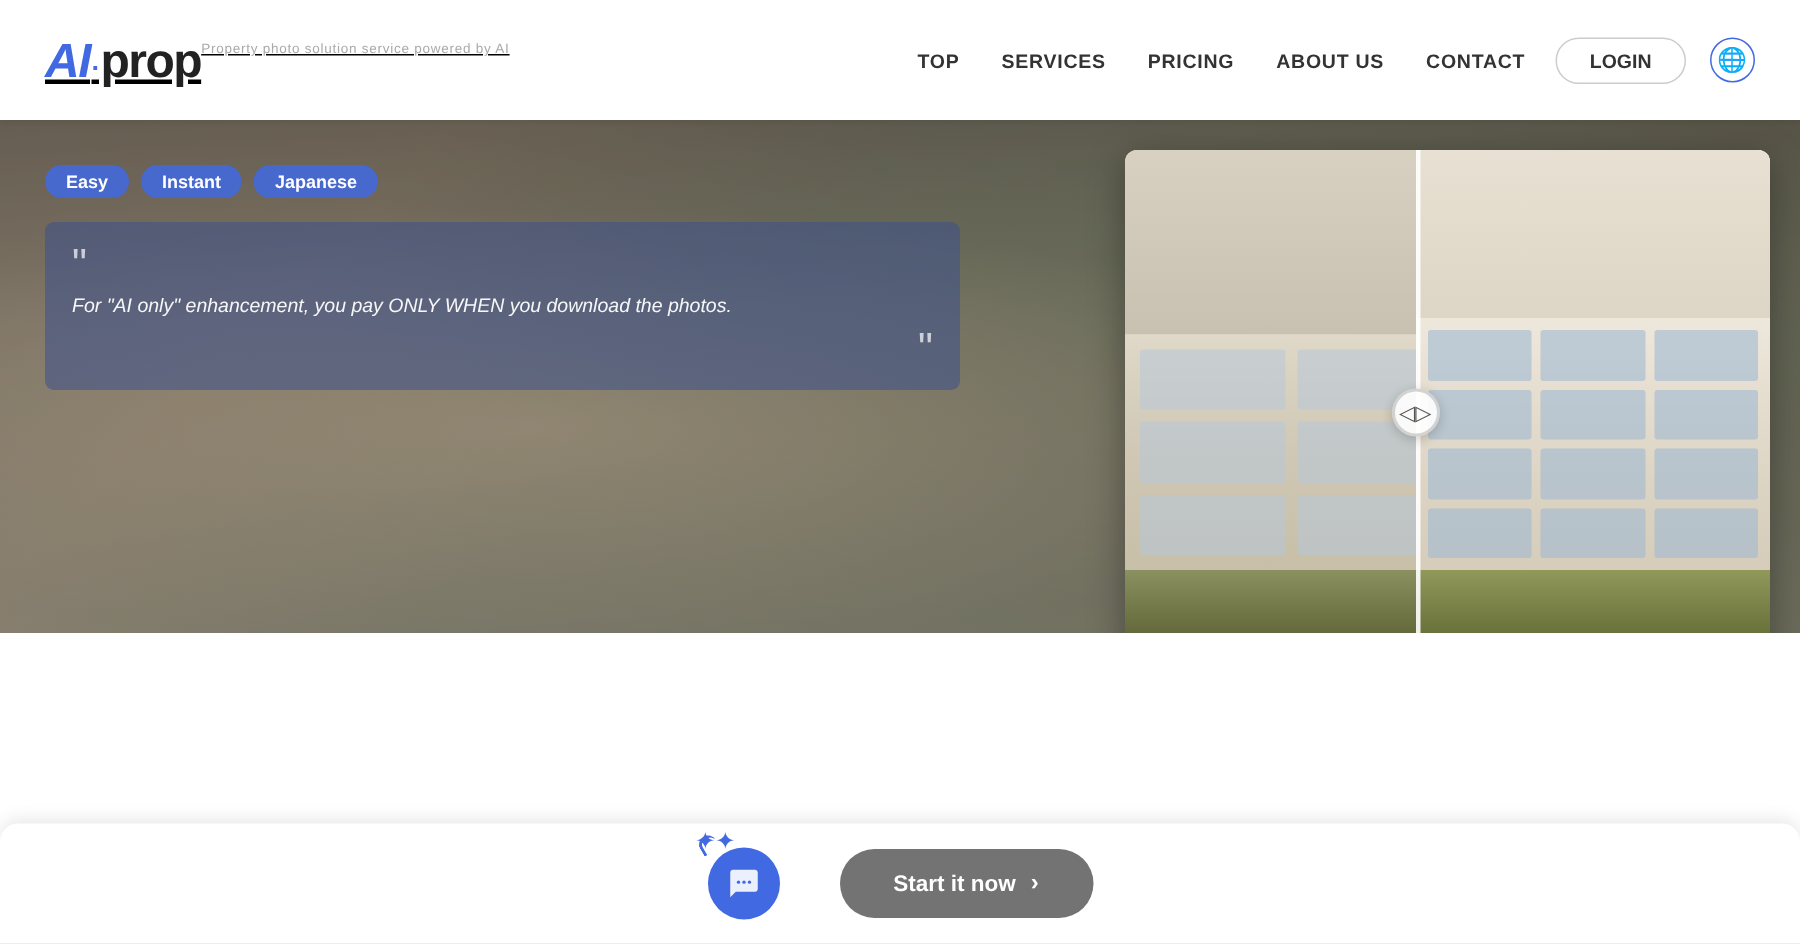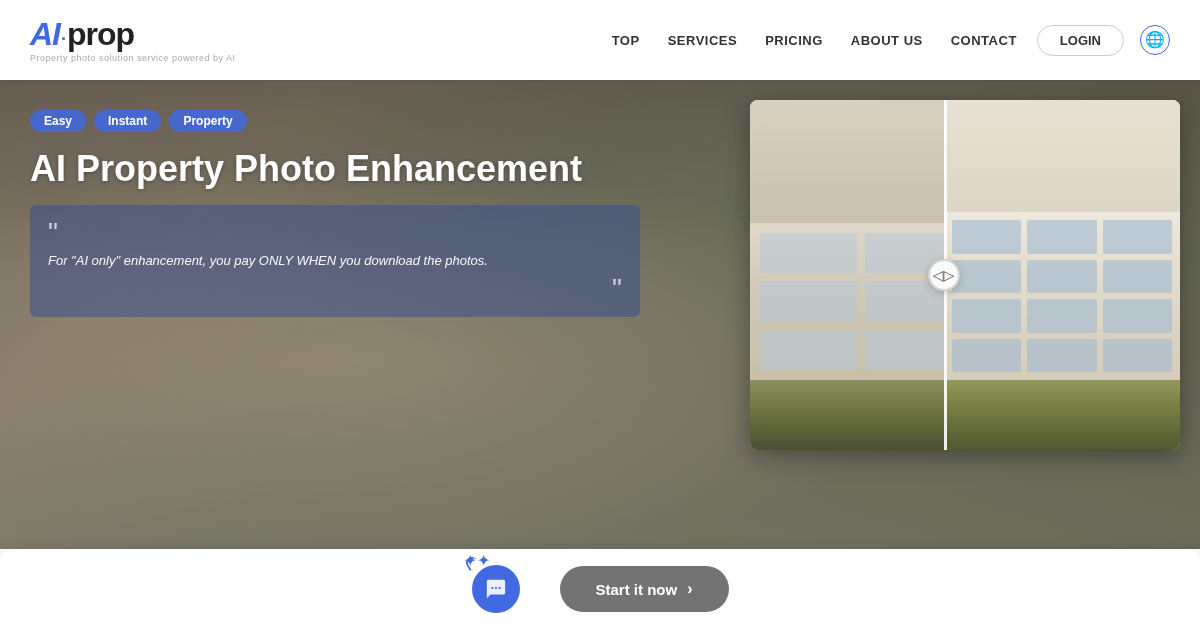--- a/index.html
+++ b/index.html
@@ -12,22 +12,23 @@
       height: 80px;
       background: #fff;
       display: flex;
       align-items: center;
       padding: 0 30px;
       z-index: 100;
       box-shadow: 0 1px 4px rgba(0,0,0,0.08);
     }
     .logo-area {
       display: flex;
-      flex-direction: column;
+      flex-direction: row;
       margin-right: auto;
+      text-decoration: underline;
     }
     .logo-text {
       font-size: 32px;
       font-weight: 700;
       color: #222;
       letter-spacing: -1px;
       line-height: 1;
     }
     .logo-text .ai {
       color: #4169e1;
@@ -94,21 +95,21 @@
       cursor: pointer;
       color: #4169e1;
       font-size: 16px;
       margin-left: 6px;
     }
 
     
     .hero {
       position: absolute;
       top: 80px; left: 0; right: 0;
-      height: 469px;
+      height: 342px;
       overflow: hidden;
     }
     .hero-bg {
       position: absolute;
       inset: 0;
       background: linear-gradient(135deg, #b8a898 0%, #c4b49a 20%, #8a9580 40%, #7a8870 60%, #6b7a60 80%, #5a6b50 100%);
       filter: brightness(0.85);
     }
     
     .hero-bg-img {
@@ -405,23 +406,22 @@
 
 <section class="hero">
   <div class="hero-bg"></div>
   <div class="hero-bg-img"></div>
   <div class="hero-overlay"></div>
 
   <div class="hero-content">
     <div class="badge-row">
       <span class="badge">Easy</span>
       <span class="badge">Instant</span>
-      <span class="badge">Property</span>
-    </div>
-    <h1 class="hero-title">AI Property Photo Enhancement</h1>
+      <span class="badge">Japanese</span>
+    </div>
     <div class="quote-box">
       <span class="quote-mark-open">"</span>
       <p class="quote-text">For "AI only" enhancement, you pay ONLY WHEN you download the photos.</p>
       <span class="quote-mark-close">"</span>
     </div>
   </div>
 
   <div class="hero-image-comparison">
 
     <div class="img-before">

